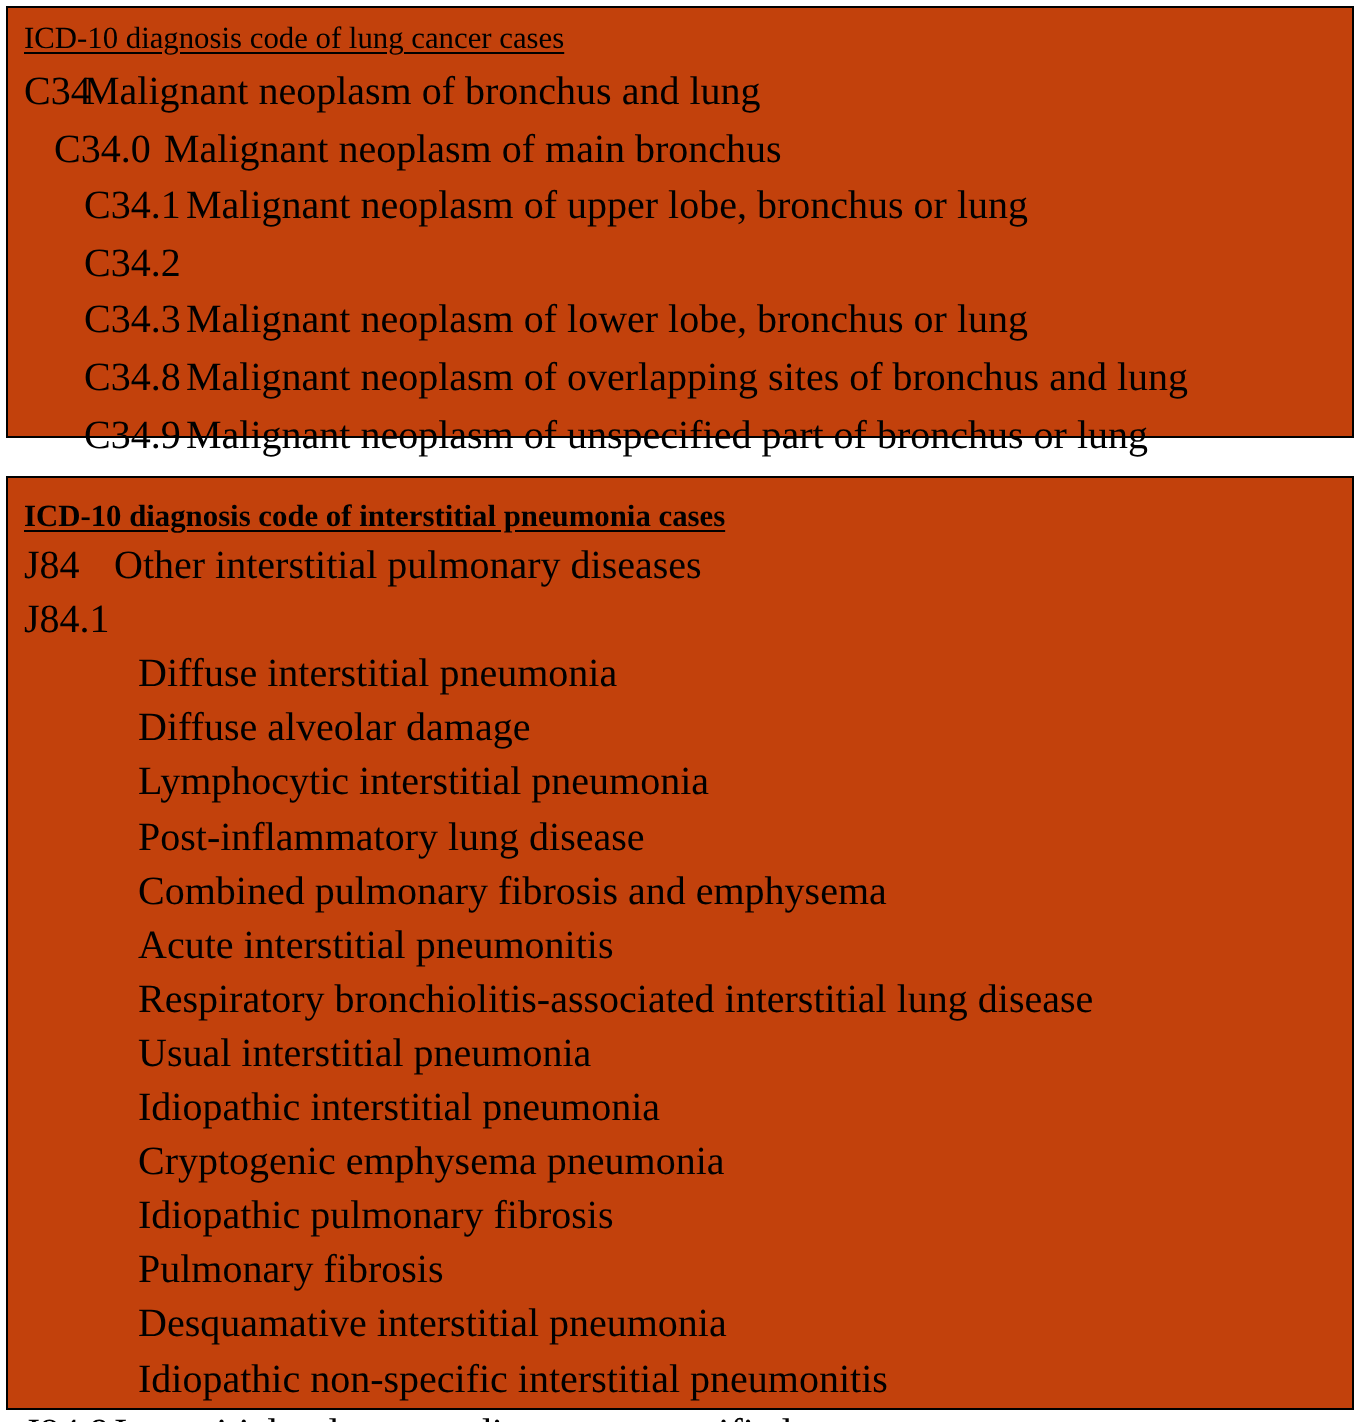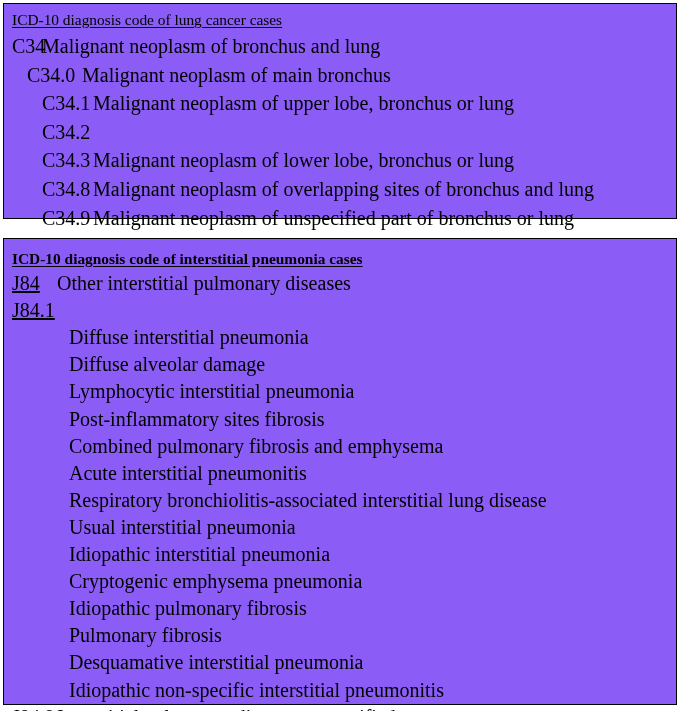--- a/index.html
+++ b/index.html
@@ -20,21 +20,21 @@
     width: 680px;
     height: 711px;
     box-sizing: border-box;
   }
 
   .code-box {
     position: absolute;
     left: 3px;
     box-sizing: border-box;
     border: 1.6px solid #000000;
-    background: #8b5cf6;
+    background: #c2410c;
   }
   #box-lung-cancer {
     top: 3px;
     width: 674px;
     height: 216px;
   }
   #box-interstitial-pneumonia {
     top: 238px;
     width: 674px;
     height: 467px;
@@ -80,21 +80,21 @@
 
   
   .lvl0 .code { left: 8px; }
   .lvl0 .desc { left: 38px; }
   .lvl1 .code { left: 23px; }
   .lvl1 .desc { left: 78px; text-align: right; }
   .lvl2 .code { left: 38px; }
   .lvl2 .desc { left: 89px; }
 
   
-  .jcode .code { left: 8px; text-decoration: underline; }
+  .jcode .code { left: 8px; }
   .jcode .desc { left: 53px; }
   .jterm .desc { left: 65px; }
 </style>
 </head>
 <body>
 
 <div class="page">
 
   <div class="code-box" id="box-lung-cancer">
     <div class="box-inner">
@@ -149,21 +149,21 @@
           <div class="row jterm" style="top: 115.3px;">
             <span class="code"></span>
             <span class="desc">Diffuse alveolar damage</span>
           </div>
           <div class="row jterm" style="top: 142.4px;">
             <span class="code"></span>
             <span class="desc">Lymphocytic interstitial pneumonia</span>
           </div>
           <div class="row jterm" style="top: 169.5px;">
             <span class="code"></span>
-            <span class="desc">Post-inflammatory sites fibrosis</span>
+            <span class="desc">Post-inflammatory lung disease</span>
           </div>
           <div class="row jterm" style="top: 196.6px;">
             <span class="code"></span>
             <span class="desc">Combined pulmonary fibrosis and emphysema</span>
           </div>
           <div class="row jterm" style="top: 223.7px;">
             <span class="code"></span>
             <span class="desc">Acute interstitial pneumonitis</span>
           </div>
           <div class="row jterm" style="top: 250.8px;">

